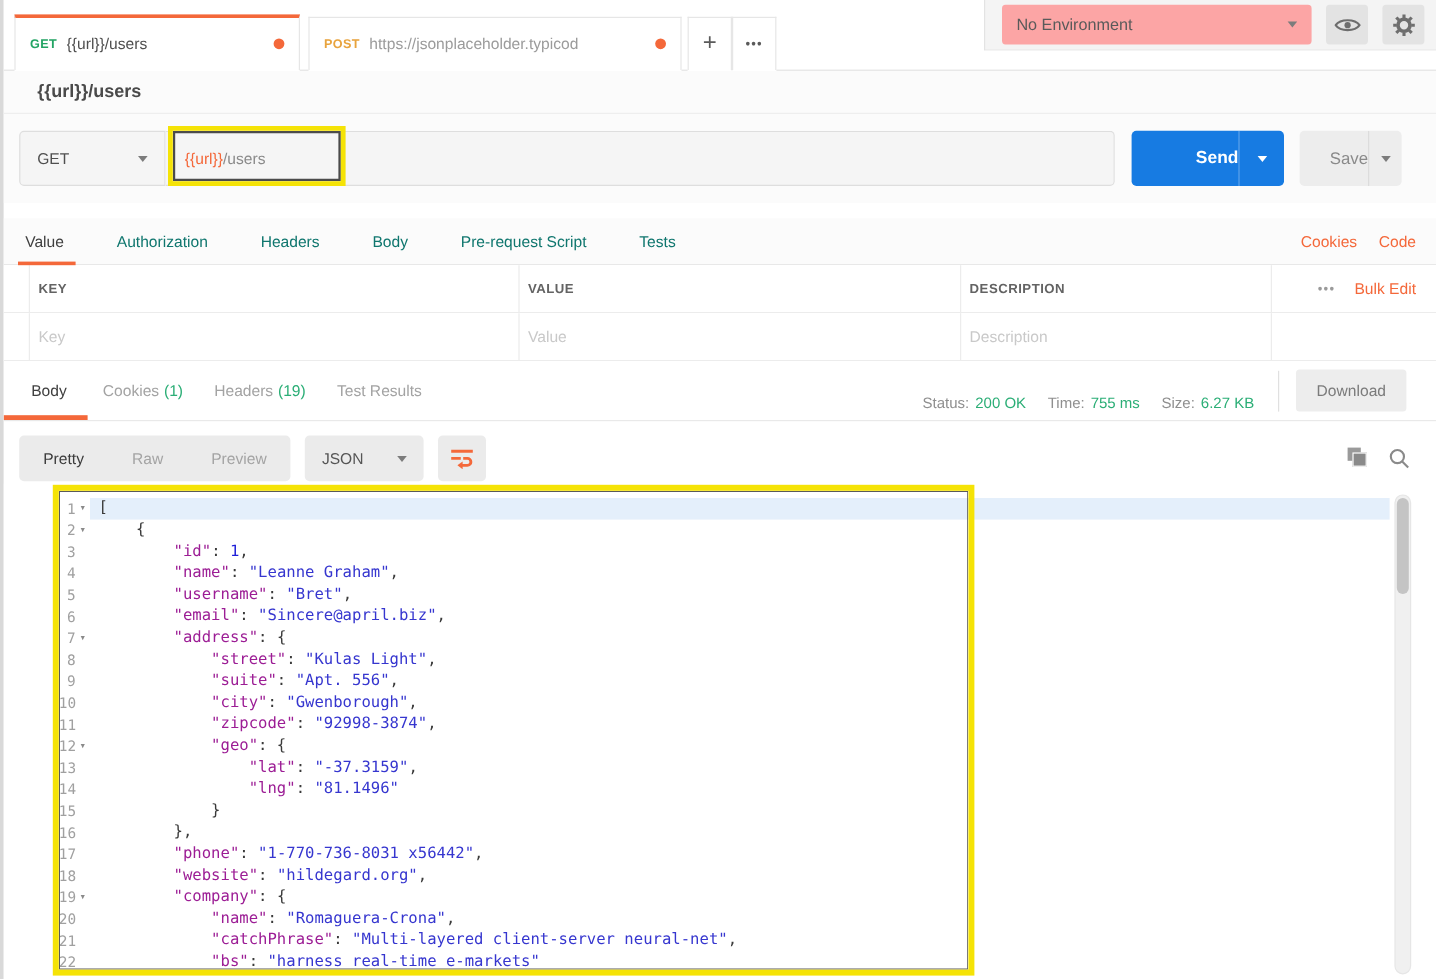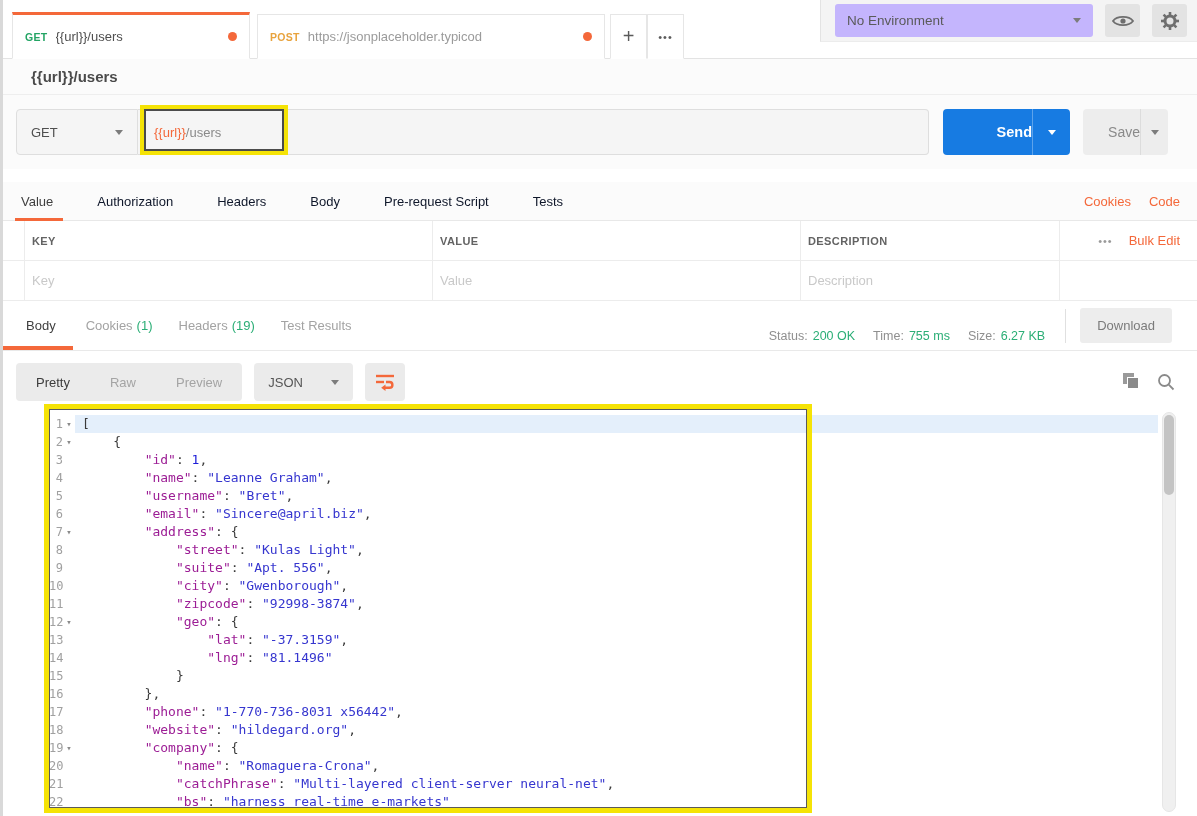--- a/index.html
+++ b/index.html
@@ -8,35 +8,35 @@
     position:relative; width:1197px; height:816px; display:flex; flex-direction:column;
     background:#fff; border-left:3px solid #d9d9d9; overflow:hidden;
     font-family:"Liberation Sans", sans-serif; color:#444;
   }
   
   .topbar{ position:relative; height:59px; background:#fff; border-bottom:1px solid #e3e3e3; flex-shrink:0; }
   .tabs{ position:absolute; left:9px; bottom:-1px; display:flex; align-items:flex-end; }
   .tab{ display:flex; align-items:center; gap:8px; padding:0 12px; background:#fff;
         border:1px solid #e6e6e6; border-bottom:1px solid #fff; height:45px; cursor:pointer; }
   .tab.active{ height:47px; border-top:3px solid var(--accent-orange); width:238px; }
-  .tab.inactive{ width:348px; margin-left:7px; }
+  .tab.inactive{ width:311px; margin-left:7px; }
   .tab-method{ font-size:10.5px; font-weight:bold; letter-spacing:.3px; flex-shrink:0; }
   .m-get{ color:var(--method-get-green); }
   .m-post{ color:var(--method-post-yellow); }
   .tab-title{ font-size:13px; color:#4f4f4f; white-space:nowrap; overflow:hidden; }
   .tab.inactive .tab-title{ color:#9b9b9b; }
   .dot{ width:9px; height:9px; border-radius:50%; background:var(--accent-orange); margin-left:auto; flex-shrink:0; }
   .tab-btn{ width:37px; height:45px; background:#fff; border:1px solid #e6e6e6; border-bottom:1px solid #fff;
             display:flex; align-items:center; justify-content:center; color:#5a5a5a; cursor:pointer; }
   .tab-btn.plus{ margin-left:5px; font-size:20px; font-weight:400; }
   .tab-btn.more{ font-size:11px; letter-spacing:1px; }
   .env-panel{ position:absolute; top:0; right:0; width:377px; height:42px; background:#f4f4f4;
               border-left:1px solid #e3e3e3; border-bottom:1px solid #ececec;
               display:flex; align-items:center; padding:0 10px 0 14px; gap:12px; }
-  .env-select{ flex:0 0 258px; height:33px; background:#c4b5fd; border-radius:3px; display:flex;
+  .env-select{ flex:0 0 258px; height:33px; background:#fca5a5; border-radius:3px; display:flex;
                align-items:center; padding:0 12px; font-size:13.5px; color:#5a5a5a; cursor:pointer; }
   .icon-btn{ width:37px; height:33px; background:#e3e3e3; border-radius:3px; display:flex;
              align-items:center; justify-content:center; cursor:pointer; }
   .caret{ width:0; height:0; border-left:4px solid transparent; border-right:4px solid transparent;
           border-top:5px solid #7c7c7c; }
   .env-select .caret{ margin-left:auto; }
   
   .name-row{ height:36px; background:#fbfbfb; border-bottom:1px solid #eeeeee; display:flex;
              align-items:center; padding-left:28px; font-size:15px; font-weight:bold; color:#4a4a4a; flex-shrink:0; }
   
@@ -54,21 +54,21 @@
   .send-main{ width:89px; display:flex; align-items:center; justify-content:flex-end; font-size:14.5px; font-weight:bold; }
   .send-caret{ width:38px; border-left:1px solid rgba(255,255,255,.3); display:flex; align-items:center; justify-content:center; }
   .send-caret .caret{ border-top-color:#fff; }
   .save-btn{ margin-left:13px; height:46px; display:flex; border-radius:4px; overflow:hidden;
              background:#ededed; color:#8a8a8a; cursor:pointer; }
   .save-main{ width:57px; display:flex; align-items:center; justify-content:flex-end; font-size:14px; }
   .save-caret{ width:28px; border-left:1px solid #dcdcdc; display:flex; align-items:center; justify-content:center; }
   
   .req-tabs{ margin-top:13px; height:39px; display:flex; align-items:center; padding:0 17px 0 18px;
              border-bottom:1px solid #e8e8e8; background:#fbfbfb; flex-shrink:0; }
-  .req-tab{ font-size:13px; color:#0f172a; padding:0 22px; height:100%; display:flex; align-items:center;
+  .req-tab{ font-size:13px; color:#0f766e; padding:0 22px; height:100%; display:flex; align-items:center;
             position:relative; cursor:pointer; white-space:nowrap; }
   .req-tab:first-child{ padding-left:0; }
   .req-tab.active{ color:#3f3f3f; }
   .req-tab.active::after{ content:""; position:absolute; left:-6px; right:12px; bottom:-1px; height:3px;
                           background:var(--accent-orange); }
   .req-links{ margin-left:auto; display:flex; gap:18px; font-size:13px; color:var(--accent-orange); }
   .req-links span{ cursor:pointer; }
   
   .ptable{ flex-shrink:0; background:#fff; }
   .ptable-row{ display:grid; grid-template-columns:22px 408px 368px 259px 1fr; height:40px;

